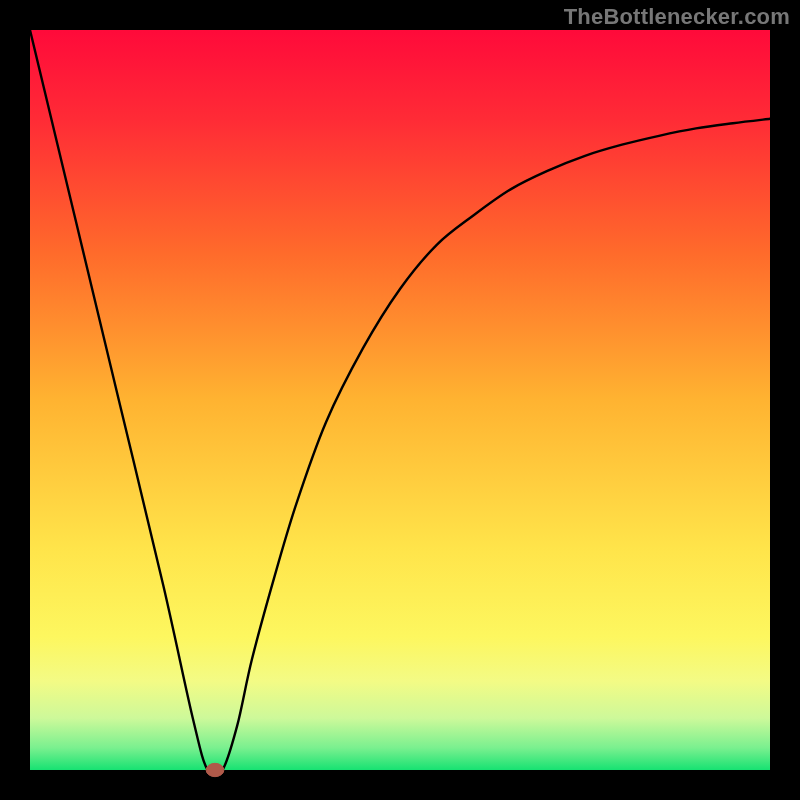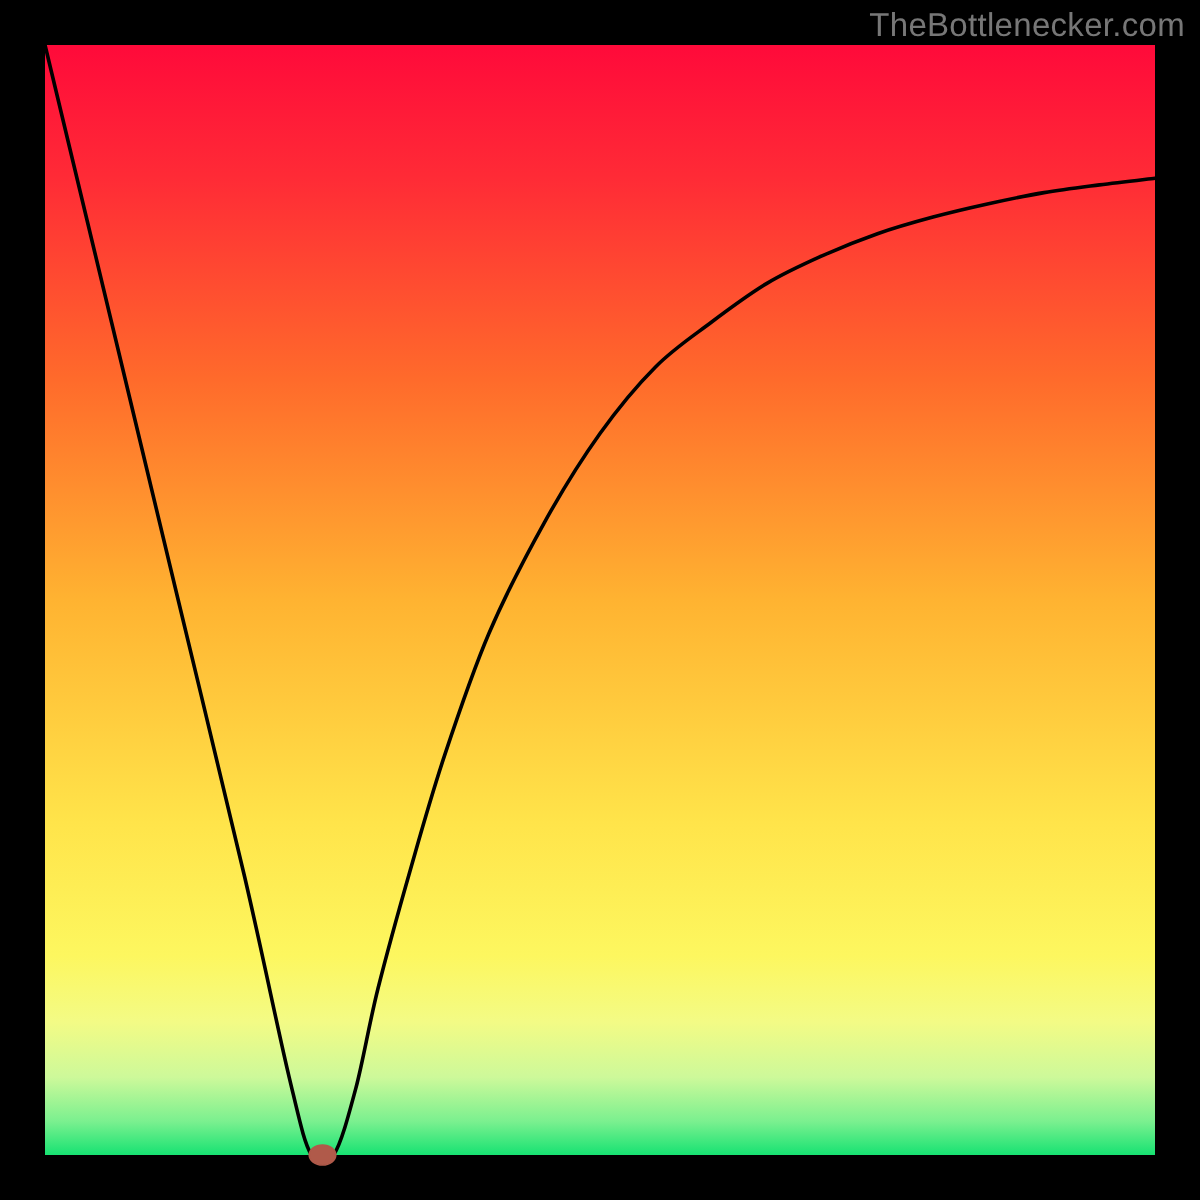--- a/index.html
+++ b/index.html
@@ -14,21 +14,21 @@
   .stage {
     position: relative;
     width: 800px;
     height: 800px;
   }
   .watermark {
     position: absolute;
     top: 4px;
     right: 10px;
     font-size: 22px;
-    font-weight: 400;
+    font-weight: 700;
     color: #777777;
     letter-spacing: 0.2px;
     user-select: none;
   }
   svg {
     display: block;
   }
 </style>
 </head>
 <body>

